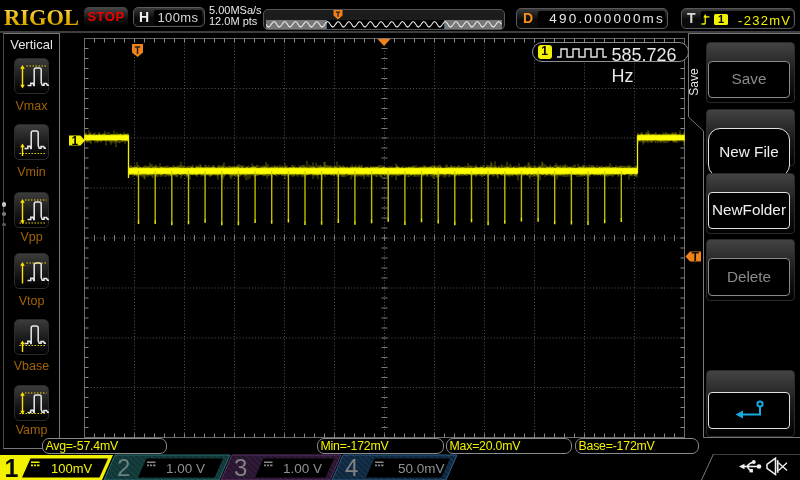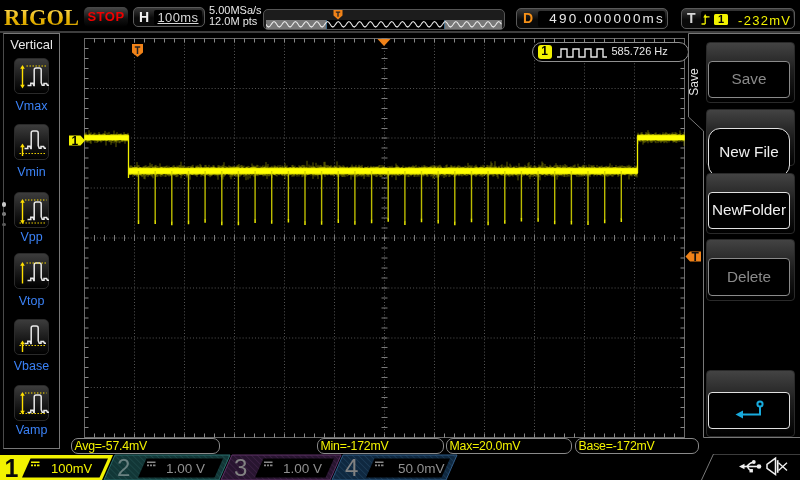--- a/index.html
+++ b/index.html
@@ -1,33 +1,33 @@
 <!DOCTYPE html>
 <html><head><meta charset="utf-8">
 <style>
 * { margin:0; padding:0; box-sizing:border-box; }
 html,body { width:800px; height:480px; background:#000; overflow:hidden; font-family:"Liberation Sans",sans-serif; }
 #scr { position:absolute; left:0; top:0; width:800px; height:480px; background:#000; }
 .lborder { position:absolute; left:2.5px; top:33px; width:57px; height:416px; border-left:1px solid #4a4a4a; border-right:1px solid #787878; border-top:1px solid #787878; border-bottom:1px solid #787878; }
 .mbtn { position:absolute; left:13.5px; width:35px; height:36px; border-radius:5px; background:linear-gradient(#3c3c3c,#101010 70%,#000); border:1px solid #2a2a2a; }
-.mlbl { position:absolute; left:3px; width:57px; text-align:center; color:#3b82f6; font-size:12.5px; }
+.mlbl { position:absolute; left:3px; width:57px; text-align:center; color:#a16207; font-size:12.5px; }
 .well { position:absolute; left:705.5px; width:89px; border-radius:4px; background:linear-gradient(#434343,#202020 45%,#000 100%); border:1px solid #2a2a2a; }
 .ibox { position:absolute; left:708px; width:82px; border:1px solid; border-radius:4px; background:#000; font-size:15.3px; display:flex; align-items:center; justify-content:center; }
 .meas { position:absolute; top:437.5px; height:16.5px; border:1px solid #8a8a8a; border-radius:7px; background:#000; color:#f2f200; font-size:12.3px; letter-spacing:-0.2px; line-height:15.5px; padding-left:2.5px; }
 </style></head>
 <body>
 <div id="scr">
 
 <div style="position:absolute;left:0;top:0;width:800px;height:33px;background:#000;border-radius:12px;">
  <div style="position:absolute;left:0;top:30.5px;width:800px;height:2px;background:#3e3e3e;"></div>
  <div style="position:absolute;left:4px;top:4.5px;font-family:'Liberation Serif',serif;font-weight:bold;font-size:22.5px;background:linear-gradient(#ffe070,#e8b400 55%,#c89600);-webkit-background-clip:text;background-clip:text;color:transparent;">RIGOL</div>
  <div style="position:absolute;left:84px;top:6.5px;width:44px;height:20px;border-radius:5px;background:linear-gradient(#4a4a4a,#111 60%,#000);text-align:center;line-height:20px;color:#f00000;font-weight:bold;font-size:13px;letter-spacing:0.5px;">STOP</div>
  <div style="position:absolute;left:133px;top:7px;width:72px;height:20px;border-radius:5px;border:1px solid #5a5a5a;background:linear-gradient(#3a3a3a,#0a0a0a 55%);">
    <span style="position:absolute;left:5px;top:1px;color:#f0f0f0;font-weight:bold;font-size:14px;">H</span>
-   <div style="position:absolute;left:20px;top:1.5px;width:48px;height:15px;background:#000;border-radius:2px;color:#d8d8d8;font-size:13px;letter-spacing:0.4px;text-align:center;line-height:15px;text-decoration:underline;">100ms</div>
+   <div style="position:absolute;left:20px;top:1.5px;width:48px;height:15px;background:#000;border-radius:2px;color:#d8d8d8;font-size:13px;letter-spacing:0.4px;text-align:center;line-height:15px;">100ms</div>
  </div>
  <div style="position:absolute;left:209px;top:5px;color:#e8e8e8;font-size:11px;line-height:10.5px;">5.00MSa/s<br>12.0M pts</div>
  <div style="position:absolute;left:263px;top:8.5px;width:242px;height:21px;border-radius:5px;border:1px solid #555;background:#1c1c1c;">
    <div style="position:absolute;left:2px;top:10px;width:236px;height:9.5px;background:#787878;"></div>
    <div style="position:absolute;left:62px;top:10px;width:119px;height:9.5px;background:#000;border-left:1px solid #3a6a8a;border-right:1px solid #3a6a8a;"></div>
    <svg style="position:absolute;left:2px;top:9px;" width="236" height="11" viewBox="0 0 236 11">
           <polyline points="0.0,5.30 1.3,7.21 2.7,8.00 4.0,7.21 5.3,5.30 6.7,3.39 8.0,2.60 9.4,3.39 10.7,5.30 12.0,7.21 13.4,8.00 14.7,7.21 16.1,5.30 17.4,3.39 18.7,2.60 20.1,3.39 21.4,5.30 22.7,7.21 24.1,8.00 25.4,7.21 26.7,5.30 28.1,3.39 29.4,2.60 30.8,3.39 32.1,5.30 33.4,7.21 34.8,8.00 36.1,7.21 37.4,5.30 38.8,3.39 40.1,2.60 41.5,3.39 42.8,5.30 44.1,7.21 45.5,8.00 46.8,7.21 48.1,5.30 49.5,3.39 50.8,2.60 52.2,3.39 53.5,5.30 54.8,7.21 56.2,8.00 57.5,7.21 58.8,5.30 60.2,3.39 61.5,2.60 62.9,3.39 64.2,5.30 65.5,7.21 66.9,8.00 68.2,7.21 69.5,5.30 70.9,3.39 72.2,2.60 73.6,3.39 74.9,5.30 76.2,7.21 77.6,8.00 78.9,7.21 80.3,5.30 81.6,3.39 82.9,2.60 84.3,3.39 85.6,5.30 86.9,7.21 88.3,8.00 89.6,7.21 91.0,5.30 92.3,3.39 93.6,2.60 95.0,3.39 96.3,5.30 97.6,7.21 99.0,8.00 100.3,7.21 101.7,5.30 103.0,3.39 104.3,2.60 105.7,3.39 107.0,5.30 108.3,7.21 109.7,8.00 111.0,7.21 112.4,5.30 113.7,3.39 115.0,2.60 116.4,3.39 117.7,5.30 119.0,7.21 120.4,8.00 121.7,7.21 123.1,5.30 124.4,3.39 125.7,2.60 127.1,3.39 128.4,5.30 129.7,7.21 131.1,8.00 132.4,7.21 133.8,5.30 135.1,3.39 136.4,2.60 137.8,3.39 139.1,5.30 140.4,7.21 141.8,8.00 143.1,7.21 144.5,5.30 145.8,3.39 147.1,2.60 148.5,3.39 149.8,5.30 151.1,7.21 152.5,8.00 153.8,7.21 155.2,5.30 156.5,3.39 157.8,2.60 159.2,3.39 160.5,5.30 161.8,7.21 163.2,8.00 164.5,7.21 165.9,5.30 167.2,3.39 168.5,2.60 169.9,3.39 171.2,5.30 172.5,7.21 173.9,8.00 175.2,7.21 176.6,5.30 177.9,3.39 179.2,2.60 180.6,3.39 181.9,5.30 183.2,7.21 184.6,8.00 185.9,7.21 187.3,5.30 188.6,3.39 189.9,2.60 191.3,3.39 192.6,5.30 193.9,7.21 195.3,8.00 196.6,7.21 198.0,5.30 199.3,3.39 200.6,2.60 202.0,3.39 203.3,5.30 204.6,7.21 206.0,8.00 207.3,7.21 208.7,5.30 210.0,3.39 211.3,2.60 212.7,3.39 214.0,5.30 215.3,7.21 216.7,8.00 218.0,7.21 219.4,5.30 220.7,3.39 222.0,2.60 223.4,3.39 224.7,5.30 226.0,7.21 227.4,8.00 228.7,7.21 230.1,5.30 231.4,3.39 232.7,2.60 234.1,3.39 235.4,5.30" stroke="#e8e8e8" stroke-width="1.1" fill="none"></polyline>
         </svg>
    <svg style="position:absolute;left:69px;top:0.5px;" width="10" height="10" viewBox="0 0 10 10">
           <path d="M0.5 0 h9 v5.5 l-4.5 4 l-4.5 -4 z" fill="#f08218"></path>
@@ -87,21 +87,21 @@
  <text x="71.5" y="145" font-size="12" font-weight="bold" fill="#000" font-family="Liberation Sans">1</text>
  <path d="M690 251.5 h11 v10 h-11 z M690 251.5 l-4.5 5 l4.5 5 z" fill="#f08218"></path>
  <text x="691.5" y="261" font-size="12" font-weight="bold" fill="#111" font-family="Liberation Sans">T</text>
 </svg>
 
 <div style="position:absolute;left:531.5px;top:41.5px;width:157.5px;height:20.5px;border:1.5px solid #909090;border-radius:10px;background:#000;">
  <div style="position:absolute;left:5px;top:2.5px;width:14px;height:13.5px;background:#f2f200;border-radius:3px;color:#000;font-weight:bold;font-size:12px;text-align:center;line-height:13.5px;">1</div>
  <svg style="position:absolute;left:24px;top:3.5px;" width="50" height="12" viewBox="0 0 50 12">
         <path d="M0 11 h4 v-8 h6 v8 h6 v-8 h6 v8 h6 v-8 h6 v8 h6 v-8 h6 v8 h4" stroke="#e8e8e8" stroke-width="1.4" fill="none"></path>
       </svg>
- <span style="position:absolute;left:79px;top:2px;color:#e8e8e8;font-size:11px;">585.726 Hz</span>
+ <span style="position:absolute;left:79px;top:2px;color:#e8e8e8;font-size:18px;">585.726 Hz</span>
 </div>
 <div class="lborder"></div>
     <div style="position:absolute;left:3px;top:37px;width:57px;text-align:center;color:#e8e8e8;font-size:13px;">Vertical</div>
     <div class="mbtn" style="top:58px;"><svg width="34" height="36" viewBox="0 0 34 36">
         <path d="M12.5 26.5 h3.3 v-2.3 h2 l1 2.3 h0.4 V11 q0 -1.9 1.9 -1.9 h3.2 q1.9 0 1.9 1.9 v12.6 l1 2.6 h1.8 v-1.6 h2.6 l0.8 1.6 h1.6" stroke="#e8e8e8" stroke-width="1.5" fill="none"></path>
         <line x1="11.5" y1="7" x2="31.5" y2="7" stroke="#ffe000" stroke-width="1.2" stroke-dasharray="1.4 1.6"></line>
         <line x1="7.5" y1="9" x2="7.5" y2="26.5" stroke="#ffe000" stroke-width="1.4"></line>
         <path d="M7.5 6 l-2.3 3.8 h4.6 z" fill="#ffe000"></path>
         <path d="M7.5 29.5 l-2.3 -3.8 h4.6 z" fill="#ffe000"></path>
       </svg></div>
@@ -161,21 +161,21 @@
     <div class="well" style="top:238.5px;height:62.0px;"></div>
     <div class="ibox" style="top:257.5px;height:38.0px;border-color:#8a8a8a;color:#8a8a8a;">Delete</div>
     <div class="well" style="top:369.5px;height:67px;"></div>
     <div class="ibox" style="top:391.5px;height:37px;border-color:#e0e0e0;">
       <svg width="40" height="26" viewBox="0 0 40 26">
         <path d="M31 10 V17.5 H12" stroke="#18aadc" stroke-width="2" fill="none"></path>
         <circle cx="31" cy="7" r="2.6" stroke="#18aadc" stroke-width="2" fill="none"></circle>
         <path d="M6.5 17.5 l7.5 -4 v8 z" fill="#18aadc"></path>
       </svg>
     </div>
-<div class="meas" style="left:71px;width:149px;">Avg=-57.4mV</div>
+<div class="meas" style="left:42px;width:125px;">Avg=-57.4mV</div>
     <div class="meas" style="left:317px;width:127px;">Min=-172mV</div>
     <div class="meas" style="left:446px;width:126px;">Max=20.0mV</div>
     <div class="meas" style="left:575px;width:124px;">Base=-172mV</div>
 
 <svg style="position:absolute;left:0;top:454px;" width="800" height="26" viewBox="0 0 800 26">
 <defs>
 <pattern id="p2" width="4.2" height="4.2" patternUnits="userSpaceOnUse" patternTransform="rotate(-45)">
           <rect width="4.2" height="4.2" fill="#123737"></rect>
           <line x1="0" y1="0" x2="0" y2="4.2" stroke="#235050" stroke-width="1.1"></line>
         </pattern>

